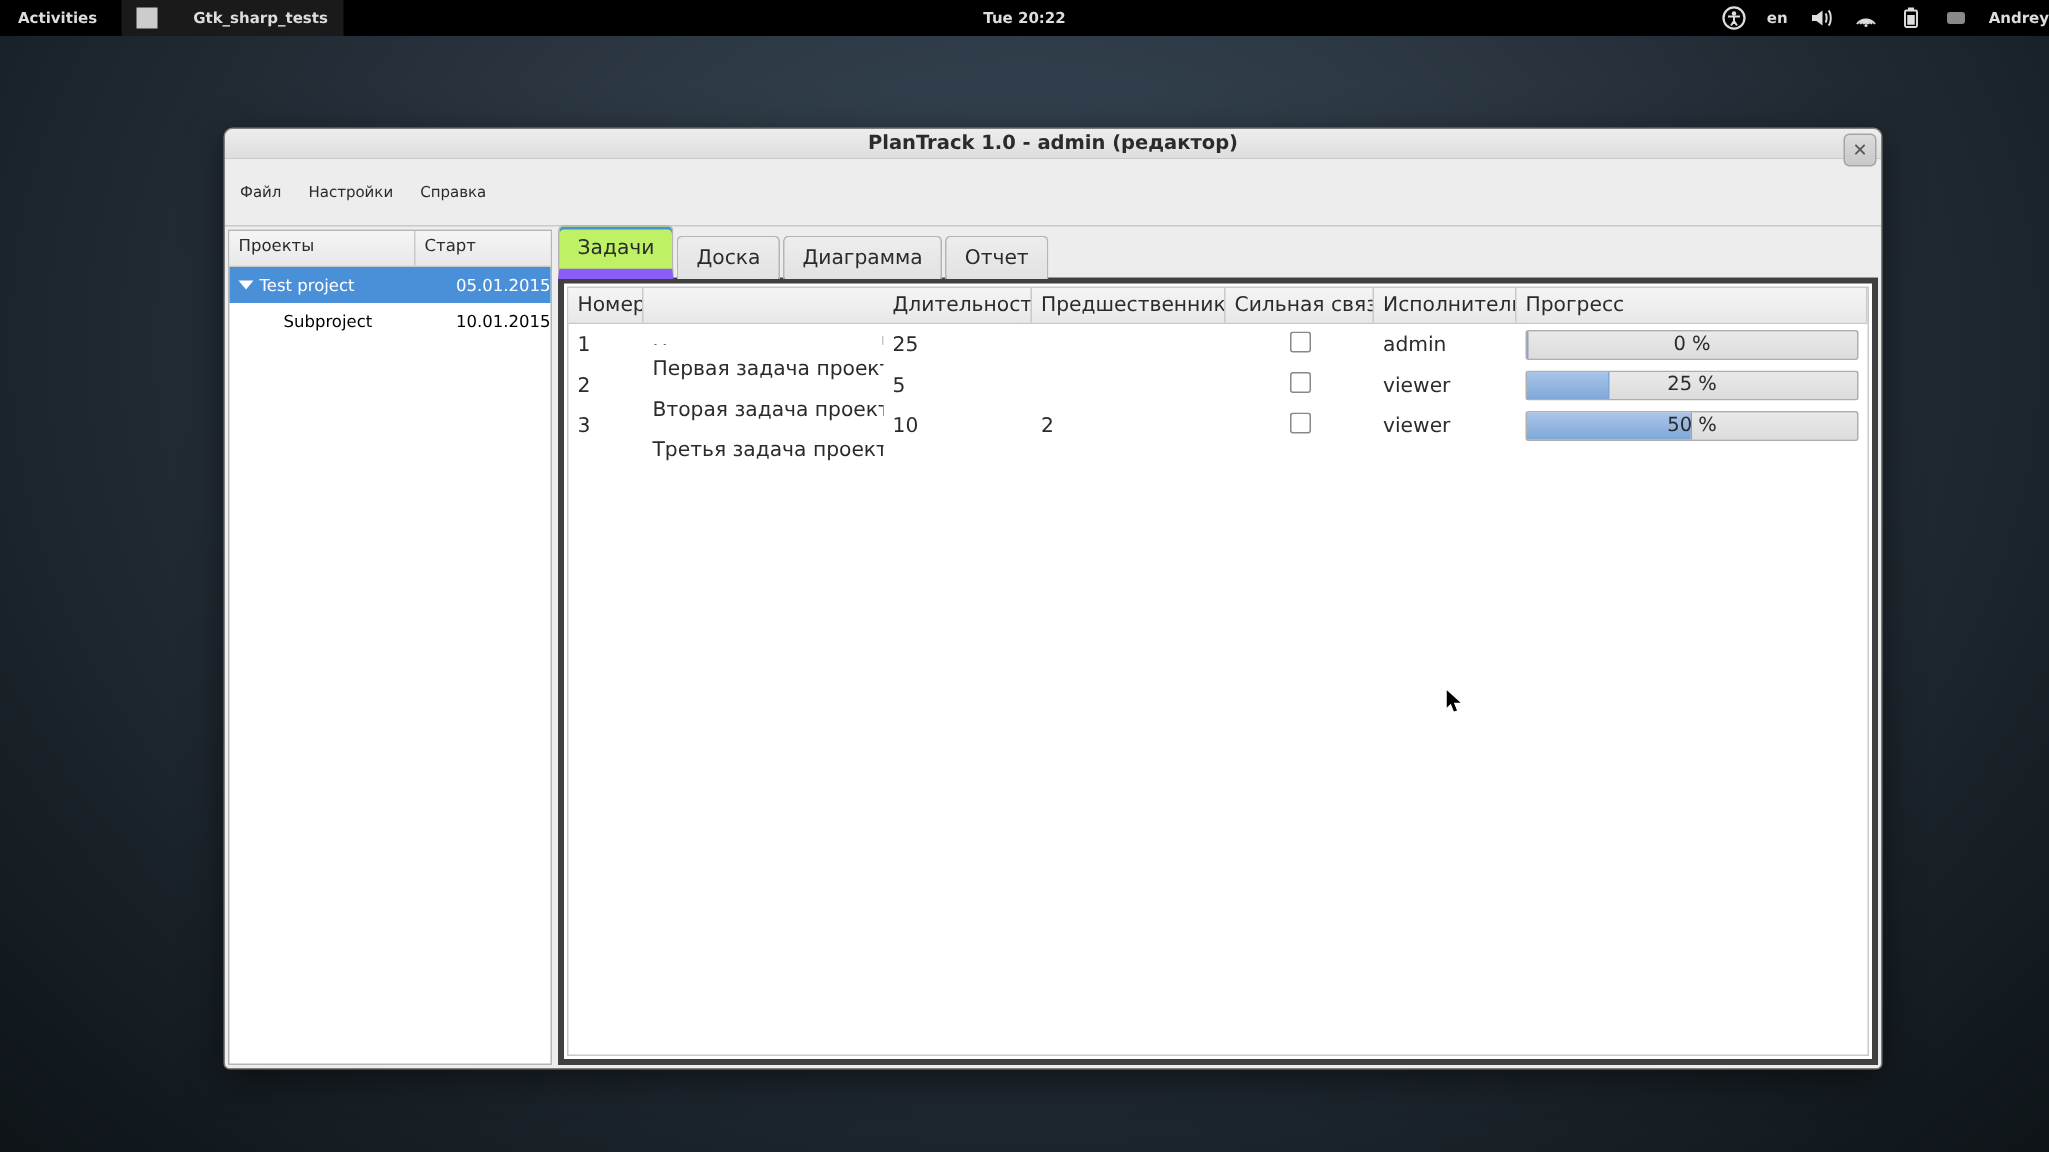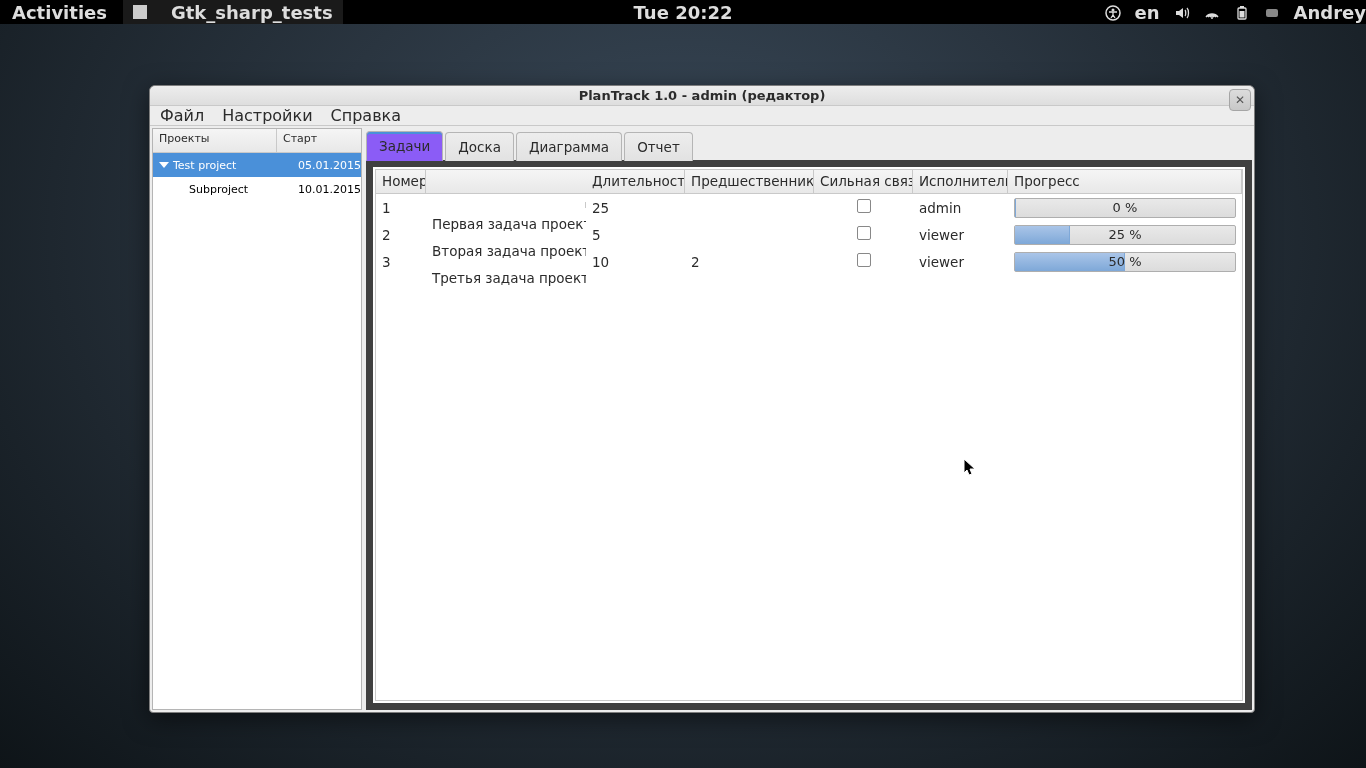--- a/index.html
+++ b/index.html
@@ -5,21 +5,21 @@
   * { margin: 0; padding: 0; box-sizing: border-box; font-family: "DejaVu Sans", "Liberation Sans", sans-serif; }
   body {
     width: 1366px; height: 768px;
     background: radial-gradient(ellipse at 50% 30%, #3a4a5a 0%, #2a3540 40%, #0e1418 100%);
     overflow: hidden; position: relative;
   }
   
   .topbar {
     position: absolute; top: 0; left: 0; right: 0; height: 24px;
     background: #000; color: #ddd; display: flex; align-items: center;
-    font-size: 18px; font-weight: bold;
+    font-size: 10px; font-weight: bold;
   }
   .topbar .left { display: flex; align-items: center; gap: 0; }
   .topbar .act { padding: 0 12px; }
   .topbar .taskbtn {
     display: flex; align-items: center; gap: 24px; padding: 0 10px;
     background: #1a1a1a; height: 24px; margin-left: 4px;
   }
   .topbar .taskicon { width: 14px; height: 14px; background: #ccc; }
   .topbar .center { position: absolute; left: 50%; transform: translateX(-50%); }
   .topbar .right { position: absolute; right: 0; display: flex; align-items: center; gap: 14px; }
@@ -38,22 +38,22 @@
     display: flex; align-items: center; justify-content: center;
     position: relative; font-size: 13px; font-weight: bold; color: #2b2b2b;
   }
   .closebtn {
     position: absolute; right: 3px; top: 3px; width: 22px; height: 22px;
     background: linear-gradient(#dcdcdc,#c8c8c8); border: 1px solid #a5a5a5;
     border-radius: 4px; display: flex; align-items: center; justify-content: center;
     color: #555; font-size: 12px; cursor: pointer;
   }
   .menubar {
-    height: 20px; display: flex; align-items: center; gap: 18px;
-    padding: 0 10px; font-size: 16px; color: #2b2b2b;
+    height: 45px; display: flex; align-items: center; gap: 18px;
+    padding: 0 10px; font-size: 10px; color: #2b2b2b;
     border-bottom: 1px solid #c9c9c9; background: #ededed;
   }
   .menubar span { cursor: default; }
   .body { flex: 1; display: flex; min-height: 0; }
 
   
   .sidebar {
     width: 223px; background: #fff; border: 1px solid #b5b5b5;
     margin: 2px 0 2px 2px; display: flex; flex-direction: column;
     font-size: 11px;
@@ -75,25 +75,25 @@
   
   .main { flex: 1; display: flex; flex-direction: column; padding: 2px 2px 2px 4px; }
   .tabs { display: flex; height: 32px; align-items: flex-end; }
   .tab {
     padding: 6px 12px; font-size: 13.5px; color: #2b2b2b;
     background: linear-gradient(#ededed,#e2e2e2); border: 1px solid #b5b5b5;
     border-bottom: none; border-radius: 4px 4px 0 0; margin-right: 2px;
     position: relative; top: 1px; cursor: default;
   }
   .tab.active {
-    background: #8b5cf6; border-bottom: 1px solid #8b5cf6; z-index: 2;
+    background: #bef264; border-bottom: 7px solid #8b5cf6; z-index: 2;
     box-shadow: inset 0 2px 0 #4a90d9;
   }
   .tabpane {
-    flex: 1; background: #fff; border: 7px solid #404040; padding: 2px;
+    flex: 1; background: #fff; border: 4px solid #404040; padding: 2px;
     display: flex; flex-direction: column;
   }
   .grid { flex: 1; background: #fff; border: 1px solid #c9c9c9; font-size: 13.5px; }
   .grid-head { display: flex; height: 24px; background: linear-gradient(#f5f5f5,#e8e8e8); border-bottom: 1px solid #c9c9c9; }
   .grid-head .gh { padding: 3px 6px; border-right: 1px solid #c9c9c9; color: #2b2b2b; white-space: nowrap; overflow: hidden; }
   .grid-row { display: flex; height: 27px; align-items: center; color: #2b2b2b; }
   .grid-row .gc { padding: 0 6px; overflow: hidden; white-space: nowrap; }
   .w-num { width: 50px; }
   .w-name { width: 160px; margin-top: 32px; }
   .w-dur { width: 99px; }

